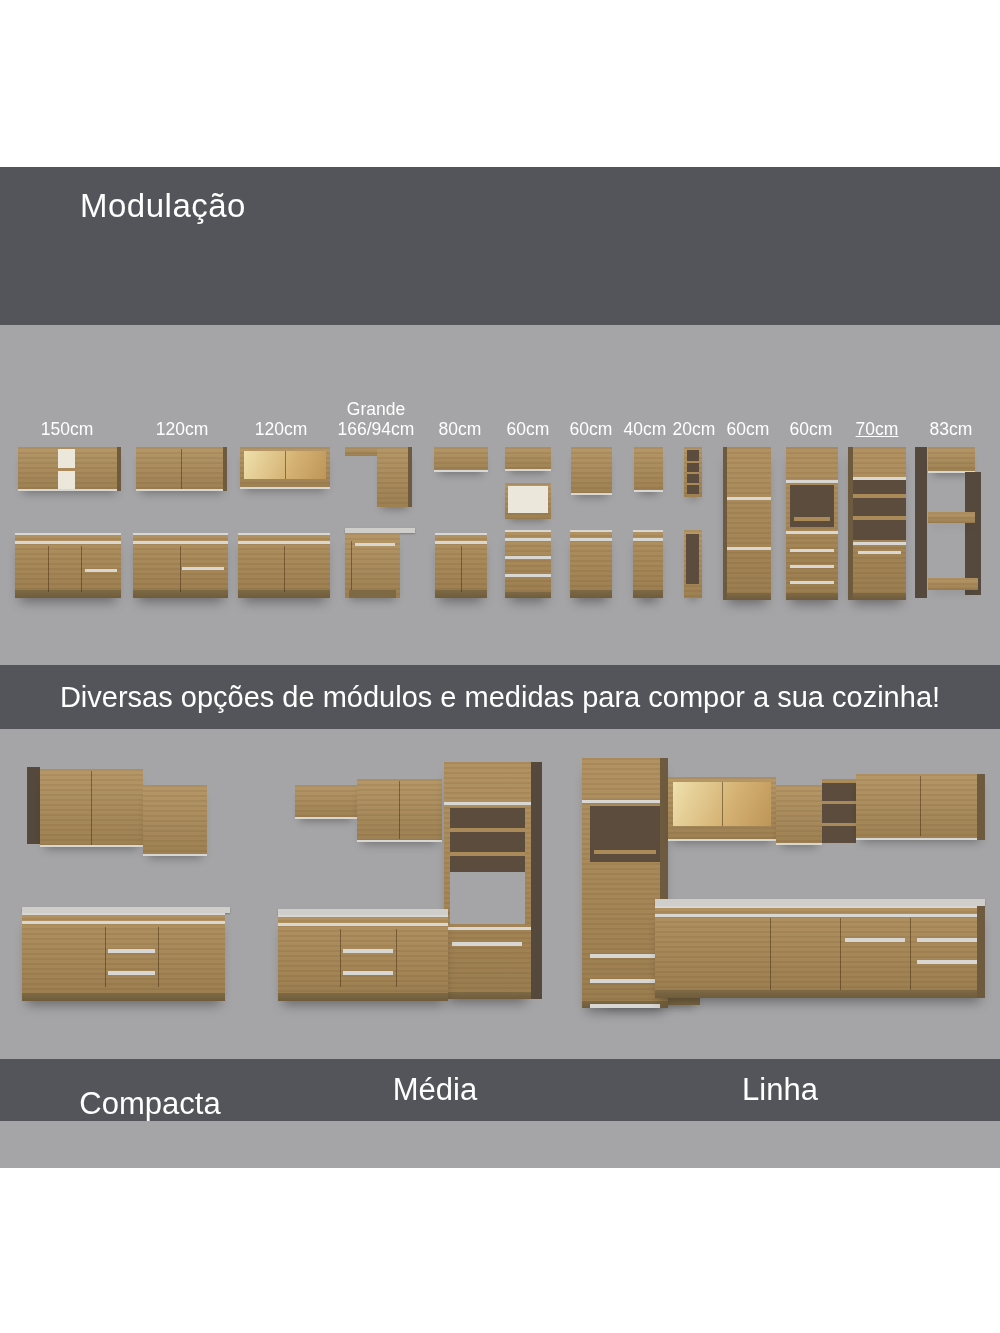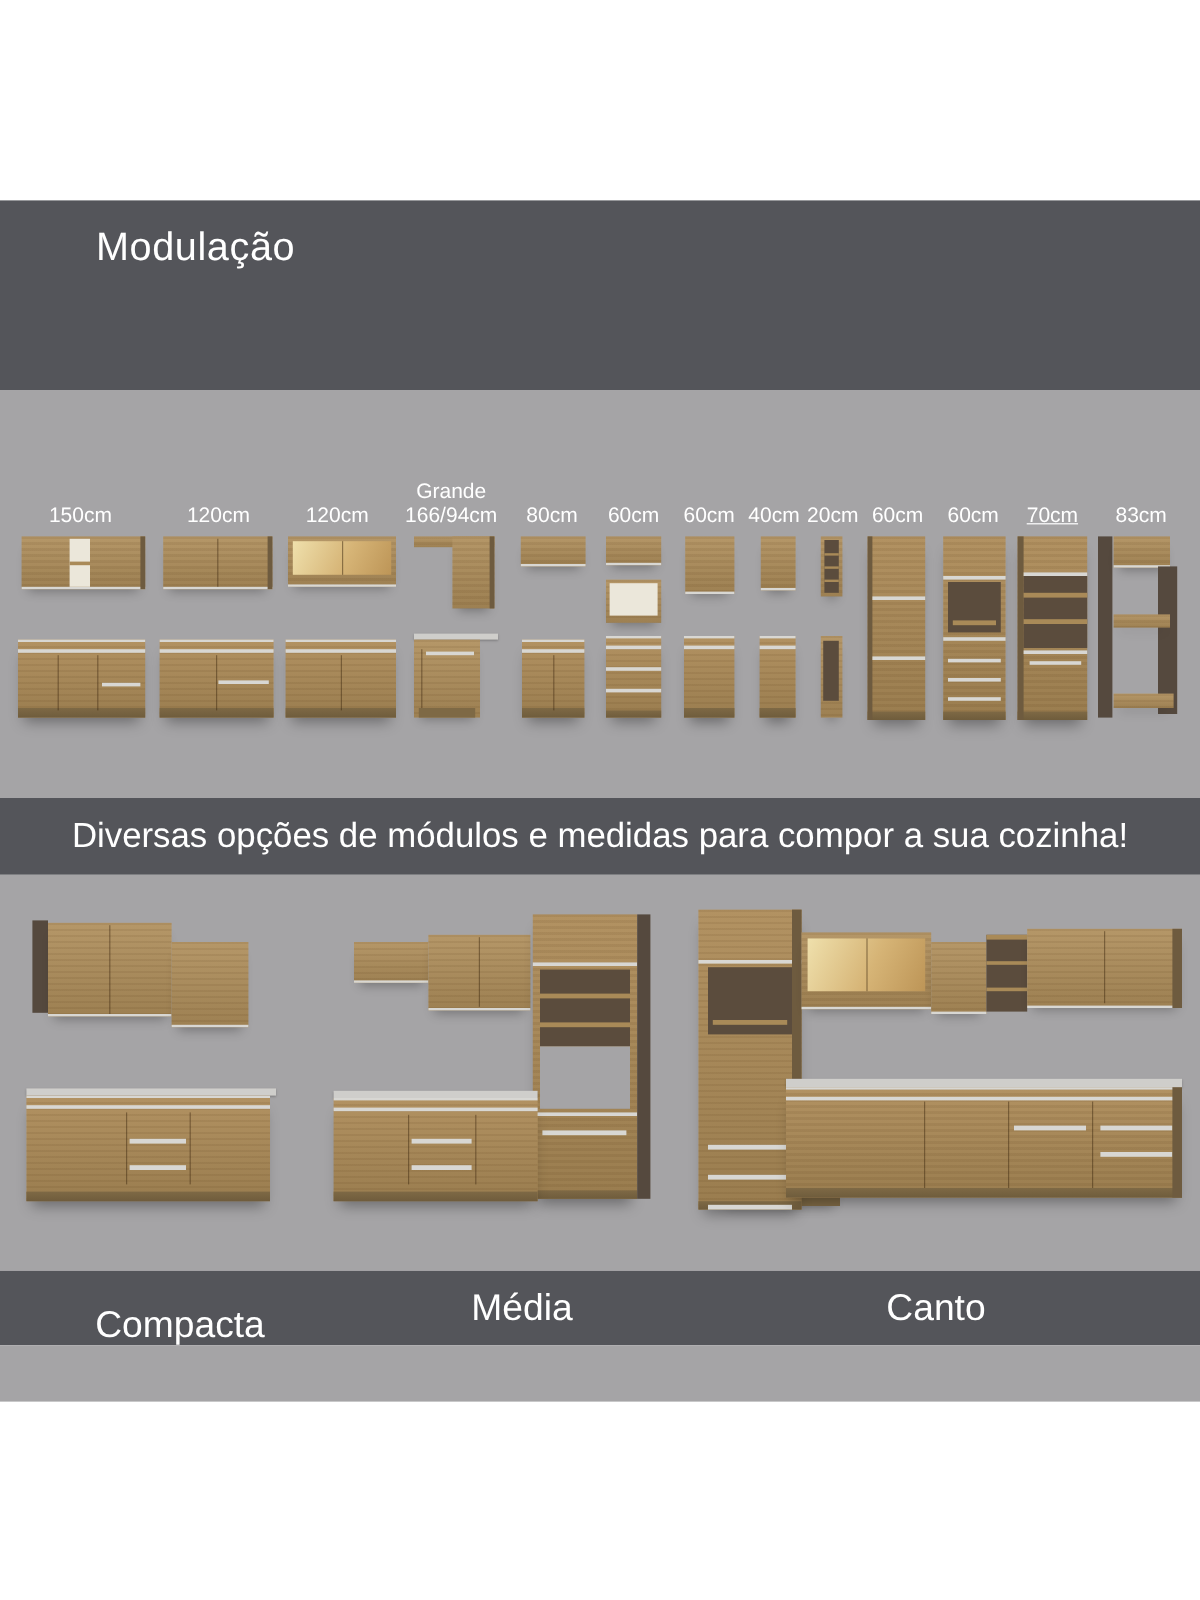--- a/index.html
+++ b/index.html
@@ -303,18 +303,18 @@
       <i class="hb" style="left:190px;top:32px;width:60px;height:4px;"></i>
       <i class="hb" style="left:262px;top:32px;width:60px;height:4px;"></i>
       <i class="hb" style="left:262px;top:54px;width:60px;height:4px;"></i>
       <i class="sd" style="left:322px;top:0;width:8px;height:92px;"></i>
     </div>
   </div>
 
   <div class="band-dark" style="top:1059px;height:62px;">
     <span class="klabel" style="left:150px;margin-top:14px;">Compacta</span>
     <span class="klabel" style="left:435px;">Média</span>
-    <span class="klabel" style="left:780px;">Canto</span>
+    <span class="klabel" style="left:780px;">Linha</span>
   </div>
 
   <div class="sec-gray" style="top:1121px;height:47px;"></div>
 
 </div>
 
 </body></html>

